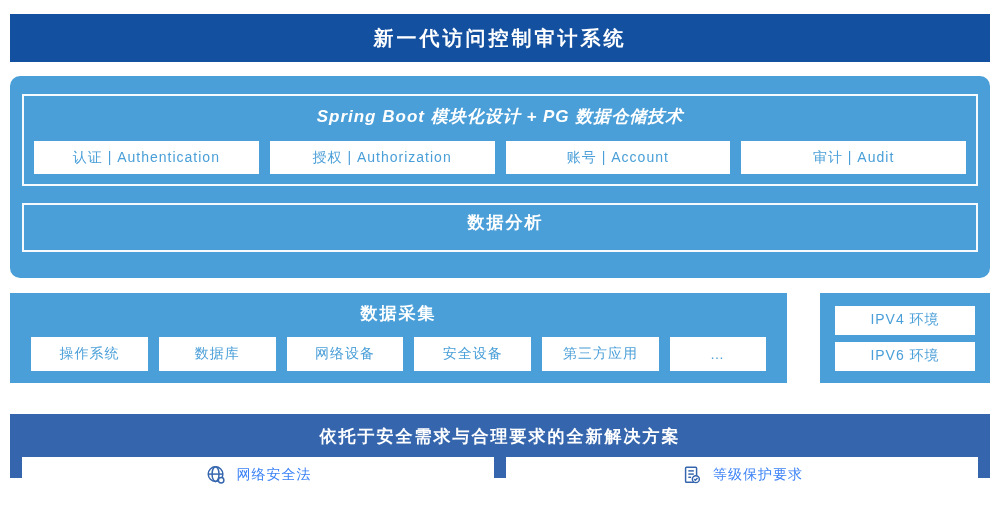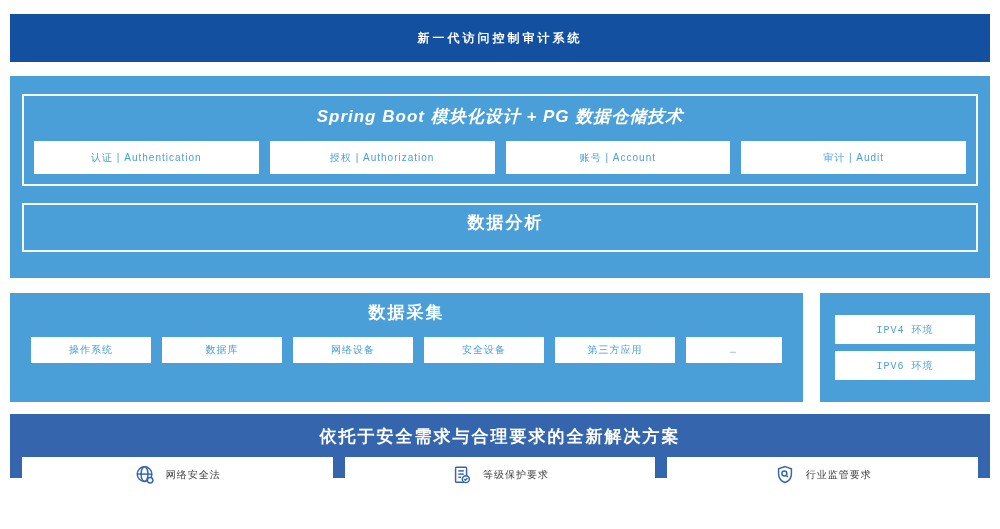--- a/index.html
+++ b/index.html
@@ -11,81 +11,82 @@
     font-family:"Liberation Sans", sans-serif;
     padding:14px 10px 0 10px;
     overflow:hidden;
   }
   
   .banner {
     height:48px;
     background:#1450A0;
     color:#ffffff;
     display:flex; align-items:center; justify-content:center;
-    font-size:12px; font-weight:bold; letter-spacing:3px;
+    font-size:20px; font-weight:bold; letter-spacing:3px;
     margin-bottom:14px;
   }
   
   .platform {
     background:#4A9FD8;
     padding:18px 12px 26px 12px;
     margin-bottom:15px;
+    border-radius:10px;
   }
   .panel {
     border:2px solid rgba(255,255,255,0.95);
   }
   .panel-modules { padding:8px 10px 10px 10px; }
   .panel-analysis { padding:6px 10px 8px 21px; margin-top:17px; }
   .panel-title {
     color:#ffffff; font-weight:bold; font-size:17px;
     text-align:center; letter-spacing:2px;
     line-height:25px;
   }
   .panel-title.italic { font-style:italic; letter-spacing:1px; }
   .panel-modules .panel-title { margin-bottom:12px; }
   .panel-analysis .panel-title { margin-bottom:7px; line-height:24px; }
   .row { display:flex; gap:11px; }
   .cell {
     background:#ffffff;
     height:33px; flex:1;
     display:flex; align-items:center; justify-content:center;
-    color:#4A9FD8; font-size:10px; letter-spacing:1px;
+    color:#4A9FD8; font-size:14px; letter-spacing:1px;
     white-space:nowrap;
   }
   
-  .collection-wrap { display:flex; gap:17px; margin-bottom:12px;font-family:Liberation Mono, monospace; }
+  .collection-wrap { display:flex; gap:33px; margin-bottom:31px; }
   .collection-main {
     flex:1;
     background:#4A9FD8;
     padding:8px 21px 12px 21px;
   }
   .collection-main .panel-title { margin-bottom:10px; line-height:26px; }
-  .collection-main .cell { height:26px;text-align:right; }
+  .collection-main .cell { height:34px;text-align:right; }
   .cell-ellipsis { flex:0 0 96px; letter-spacing:2px; }
   .env-panel {
     width:170px;
     background:#4A9FD8;
-    padding:22px 15px;
+    padding:12px 15px;
     display:flex; flex-direction:column; justify-content:center; gap:7px;
   }
   .env-panel .cell { height:29px; flex:0 0 auto; }
   
   .solution {
     background:#3465AD;
     height:64px;
     padding:10px 12px 0 12px;
   }
   .solution-title {
     color:#ffffff; font-weight:bold; font-size:17px;
     text-align:center; letter-spacing:2px; line-height:25px;
     margin-bottom:8px;
   }
   .solution .row { gap:12px; }
   .solution .cell {
-    height:36px; color:#404040; gap:10px;
+    height:36px; color:#3b82f6; gap:10px;
   }
   .icon { display:flex; align-items:center; }
   .icon svg { display:block; }
 </style>
 </head>
 <body>
 
 <div class="page">
 
   <div class="banner">
@@ -155,27 +156,17 @@
             <line x1="8" y1="11" x2="14" y2="11"></line>
             <line x1="8" y1="14.5" x2="11" y2="14.5"></line>
             <circle cx="16.2" cy="16.5" r="3.8" fill="#ffffff"></circle>
             <polyline points="14.5,16.5 15.7,17.7 18,15.3"></polyline>
           </svg>
         </span>
         <span>等级保护要求</span>
       </div>
 
 
-      <div class="cell">
-        <span class="icon">
-          <svg width="22" height="22" viewBox="0 0 24 24" fill="none" stroke="#3465AD" stroke-width="1.6">
-            <path d="M12 2.8 L19 5.3 V10.5 C19 15 16 18.6 12 20.2 C8 18.6 5 15 5 10.5 V5.3 Z"></path>
-            <circle cx="11.3" cy="10.3" r="2.7"></circle>
-            <line x1="13.3" y1="12.3" x2="15.2" y2="14.2"></line>
-          </svg>
-        </span>
-        <span>行业监管要求</span>
-      </div>
 
     </div>
   </div>
 
 </div>
 
 </body></html>

